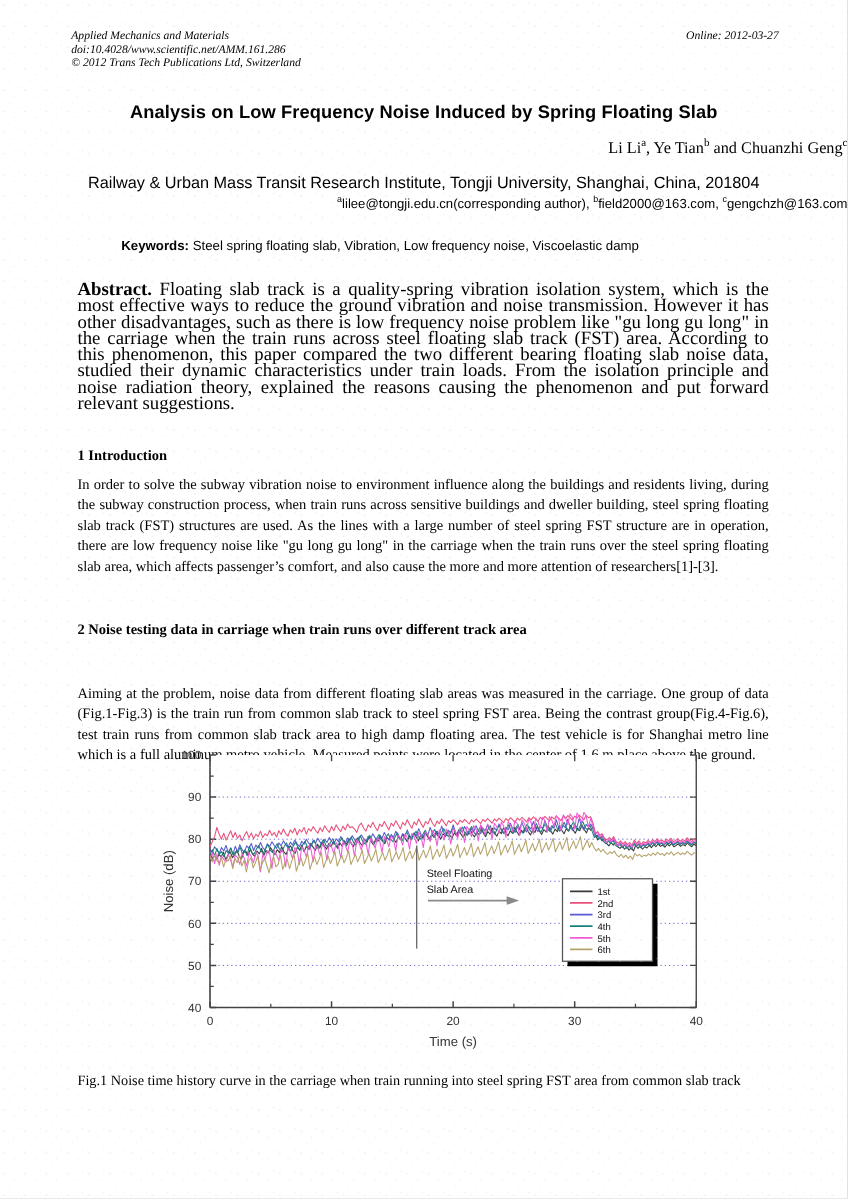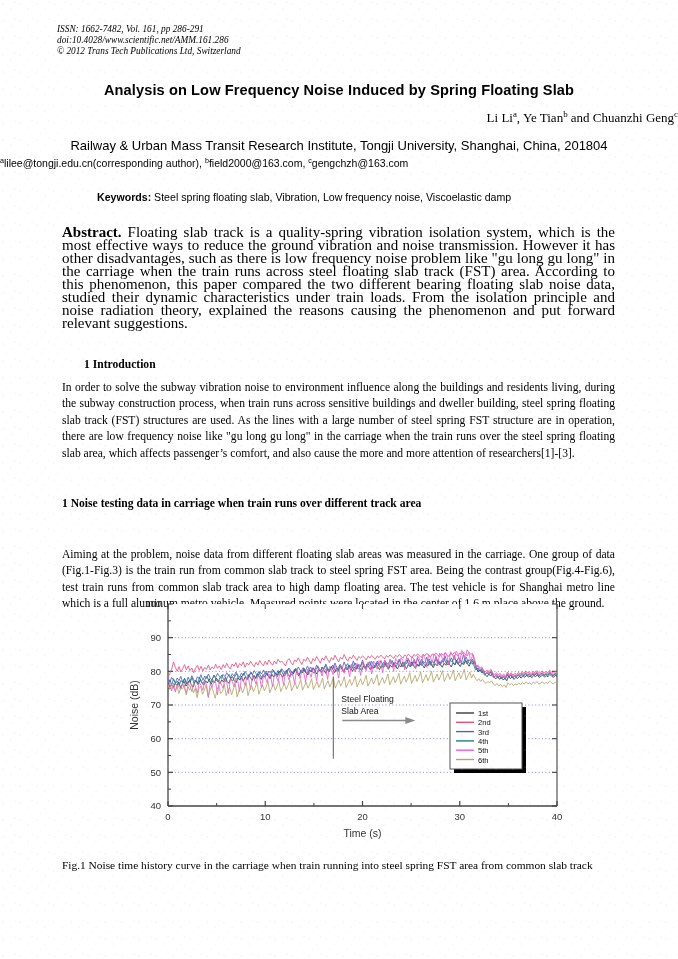--- a/index.html
+++ b/index.html
@@ -60,21 +60,21 @@
     left: 0; right: 0;
     top: 138px;
     text-align: center;
     font-family: "Liberation Sans", "DejaVu Sans", sans-serif;
     font-size: 13px;
   }
   .emails {
     position: absolute;
     left: 0; right: 0;
     top: 157px;
-    text-align: left;
+    text-align: right;
     font-family: "Liberation Sans", "DejaVu Sans", sans-serif;
     font-size: 10.5px;
   }
   sup { font-size: 0.68em; vertical-align: super; line-height: 0; }
 
   
   .keywords {
     position: absolute;
     left: 62px;
     top: 191px;
@@ -106,21 +106,21 @@
     font-weight: bold;
   }
   .sec-body {
     position: absolute;
     left: 62px;
     width: 553px;
     font-size: 11.6px;
     line-height: 16.4px;
     text-align: justify;
   }
-  #sec1-head { top: 358px; margin-left: 22px; }
+  #sec1-head { top: 358px; }
   #sec1-body { top: 380px; }
   #sec2-head { top: 497px; }
   #sec2-body { top: 515px; margin-top: 32px; }
 
   
   .figure-wrap {
     position: absolute;
     left: 110px;
     top: 592px;
     width: 460px;
@@ -144,21 +144,24 @@
     pointer-events: none;
     opacity: 0.5;
   }
 </style>
 </head>
 <body>
 
 <div id="page">
 
   <div class="journal-head">
-    <div class="line">ISSN: 1662-7482, Vol. 161, pp 286-291</div>
+    <div class="row1">
+      <div class="line">Applied Mechanics and Materials</div>
+      <div class="online-date">Online: 2012-03-27</div>
+    </div>
     <div class="line">doi:10.4028/www.scientific.net/AMM.161.286</div>
     <div class="line">© 2012 Trans Tech Publications Ltd, Switzerland</div>
   </div>
 
   <div class="doc-title">Analysis on Low Frequency Noise Induced by Spring Floating Slab</div>
 
   <div class="authors">
     <span>Li Li</span><sup>a</sup><span>, </span><span>Ye Tian</span><sup>b</sup><span> and </span><span>Chuanzhi Geng</span><sup>c</sup>
   </div>
 
@@ -172,21 +175,21 @@
     <b>Keywords:</b><span> Steel spring floating slab, Vibration, Low frequency noise, Viscoelastic damp</span>
   </div>
 
   <div class="abstract">
     <b>Abstract.</b><span> Floating slab track is a quality-spring vibration isolation system, which is the most effective ways to reduce the ground vibration and noise transmission. However it has other disadvantages, such as there is low frequency noise problem like "gu long gu long" in the carriage when the train runs across steel floating slab track (FST) area. According to this phenomenon, this paper compared the two different bearing floating slab noise data, studied their dynamic characteristics under train loads. From the isolation principle and noise radiation theory, explained the reasons causing the phenomenon and put forward relevant suggestions.</span>
   </div>
 
   <div class="sec-head" id="sec1-head">1 Introduction</div>
   <div class="sec-body" id="sec1-body">In order to solve the subway vibration noise to environment influence along the buildings and residents living, during the subway construction process, when train runs across sensitive buildings and dweller building, steel spring floating slab track (FST) structures are used. As the lines with a large number of steel spring FST structure are in operation, there are low frequency noise like "gu long gu long" in the carriage when the train runs over the steel spring floating slab area, which affects passenger’s comfort, and also cause the more and more attention of researchers[1]-[3].</div>
 
-  <div class="sec-head" id="sec2-head">1 Noise testing data in carriage when train runs over different track area</div>
+  <div class="sec-head" id="sec2-head">2 Noise testing data in carriage when train runs over different track area</div>
   <div class="sec-body" id="sec2-body">Aiming at the problem, noise data from different floating slab areas was measured in the carriage. One group of data (Fig.1-Fig.3) is the train run from common slab track to steel spring FST area. Being the contrast group(Fig.4-Fig.6), test train runs from common slab track area to high damp floating area. The test vehicle is for Shanghai metro line which is a full aluminum metro vehicle. Measured points were located in the center of 1.6 m place above the ground.</div>
 
   <div class="figure-wrap">
     <svg class="chart-svg" id="chart" width="460" height="258" viewBox="0 0 460 258">
         <rect x="58" y="12" width="389" height="202" fill="#fff"></rect>
         <line x1="58" y1="180.33333333333334" x2="447" y2="180.33333333333334" stroke="#6a6ad0" stroke-width="0.8" stroke-dasharray="1 2.4"></line>
         <line x1="58" y1="146.66666666666669" x2="447" y2="146.66666666666669" stroke="#6a6ad0" stroke-width="0.8" stroke-dasharray="1 2.4"></line>
         <line x1="58" y1="113" x2="447" y2="113" stroke="#6a6ad0" stroke-width="0.8" stroke-dasharray="1 2.4"></line>
         <line x1="58" y1="79.33333333333334" x2="447" y2="79.33333333333334" stroke="#6a6ad0" stroke-width="0.8" stroke-dasharray="1 2.4"></line>
         <line x1="58" y1="45.66666666666666" x2="447" y2="45.66666666666666" stroke="#6a6ad0" stroke-width="0.8" stroke-dasharray="1 2.4"></line>

